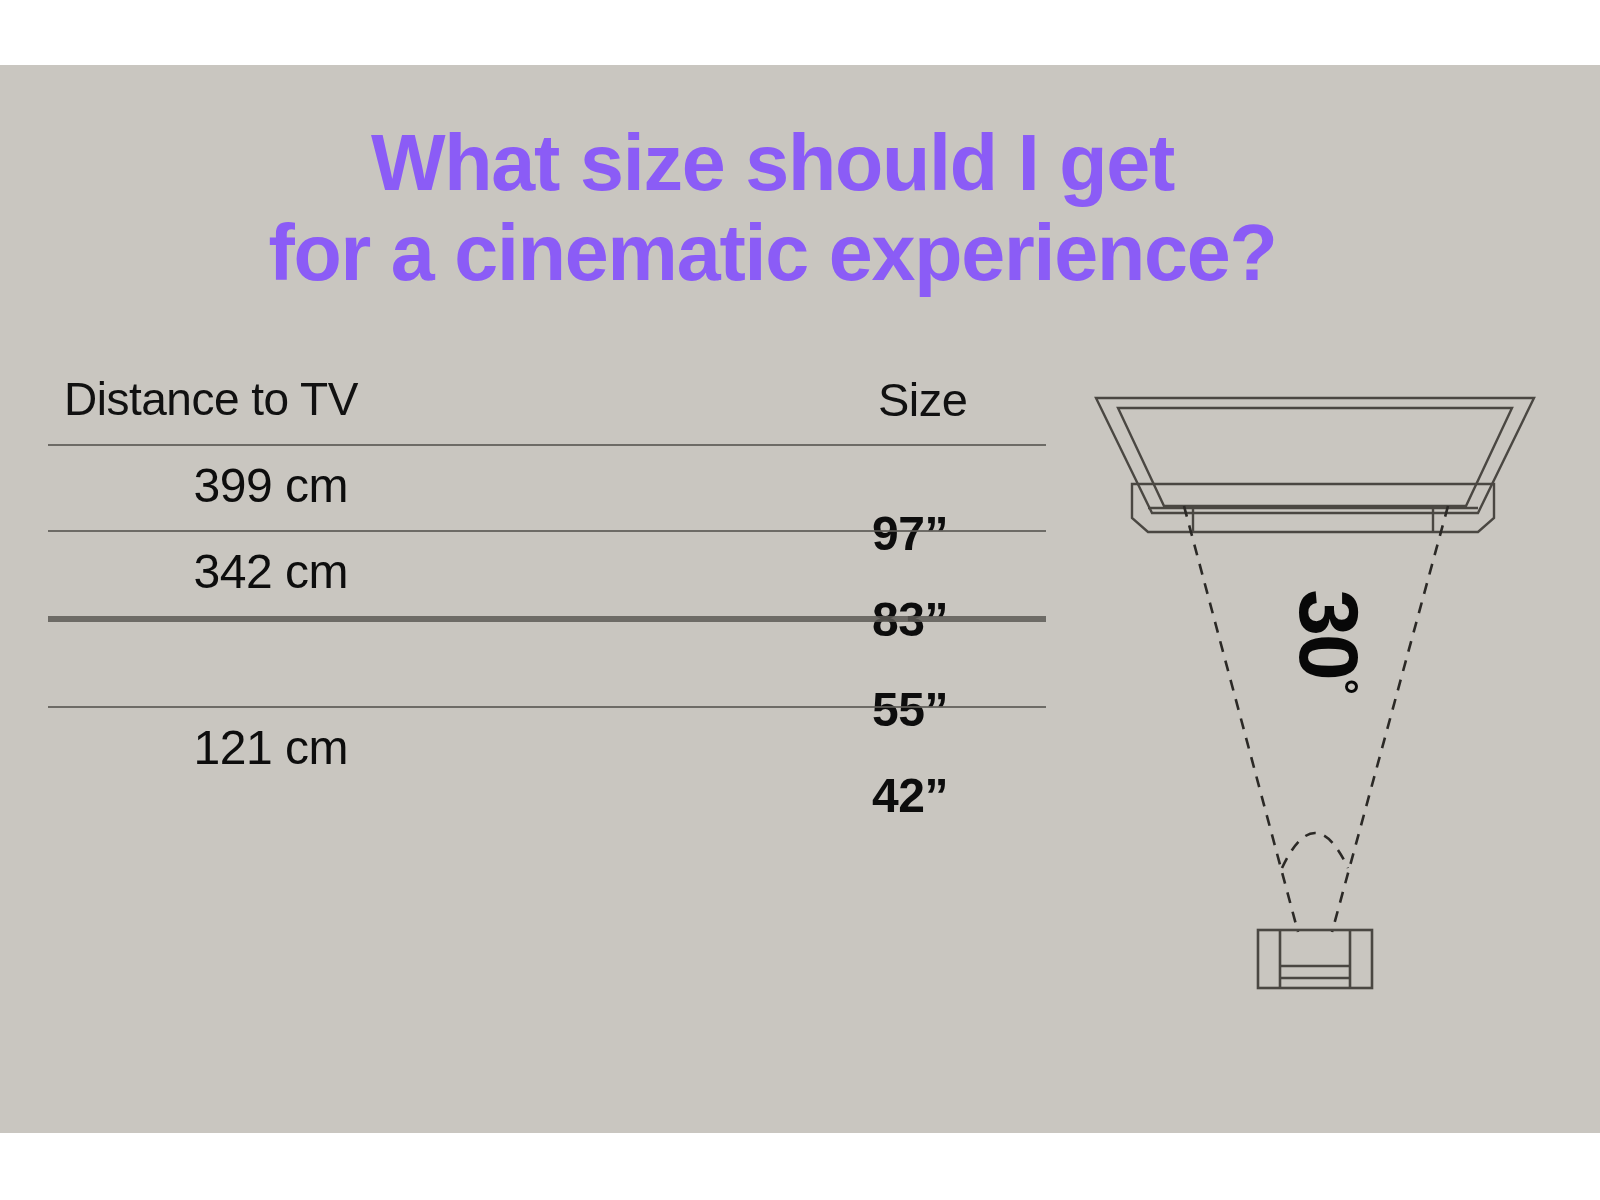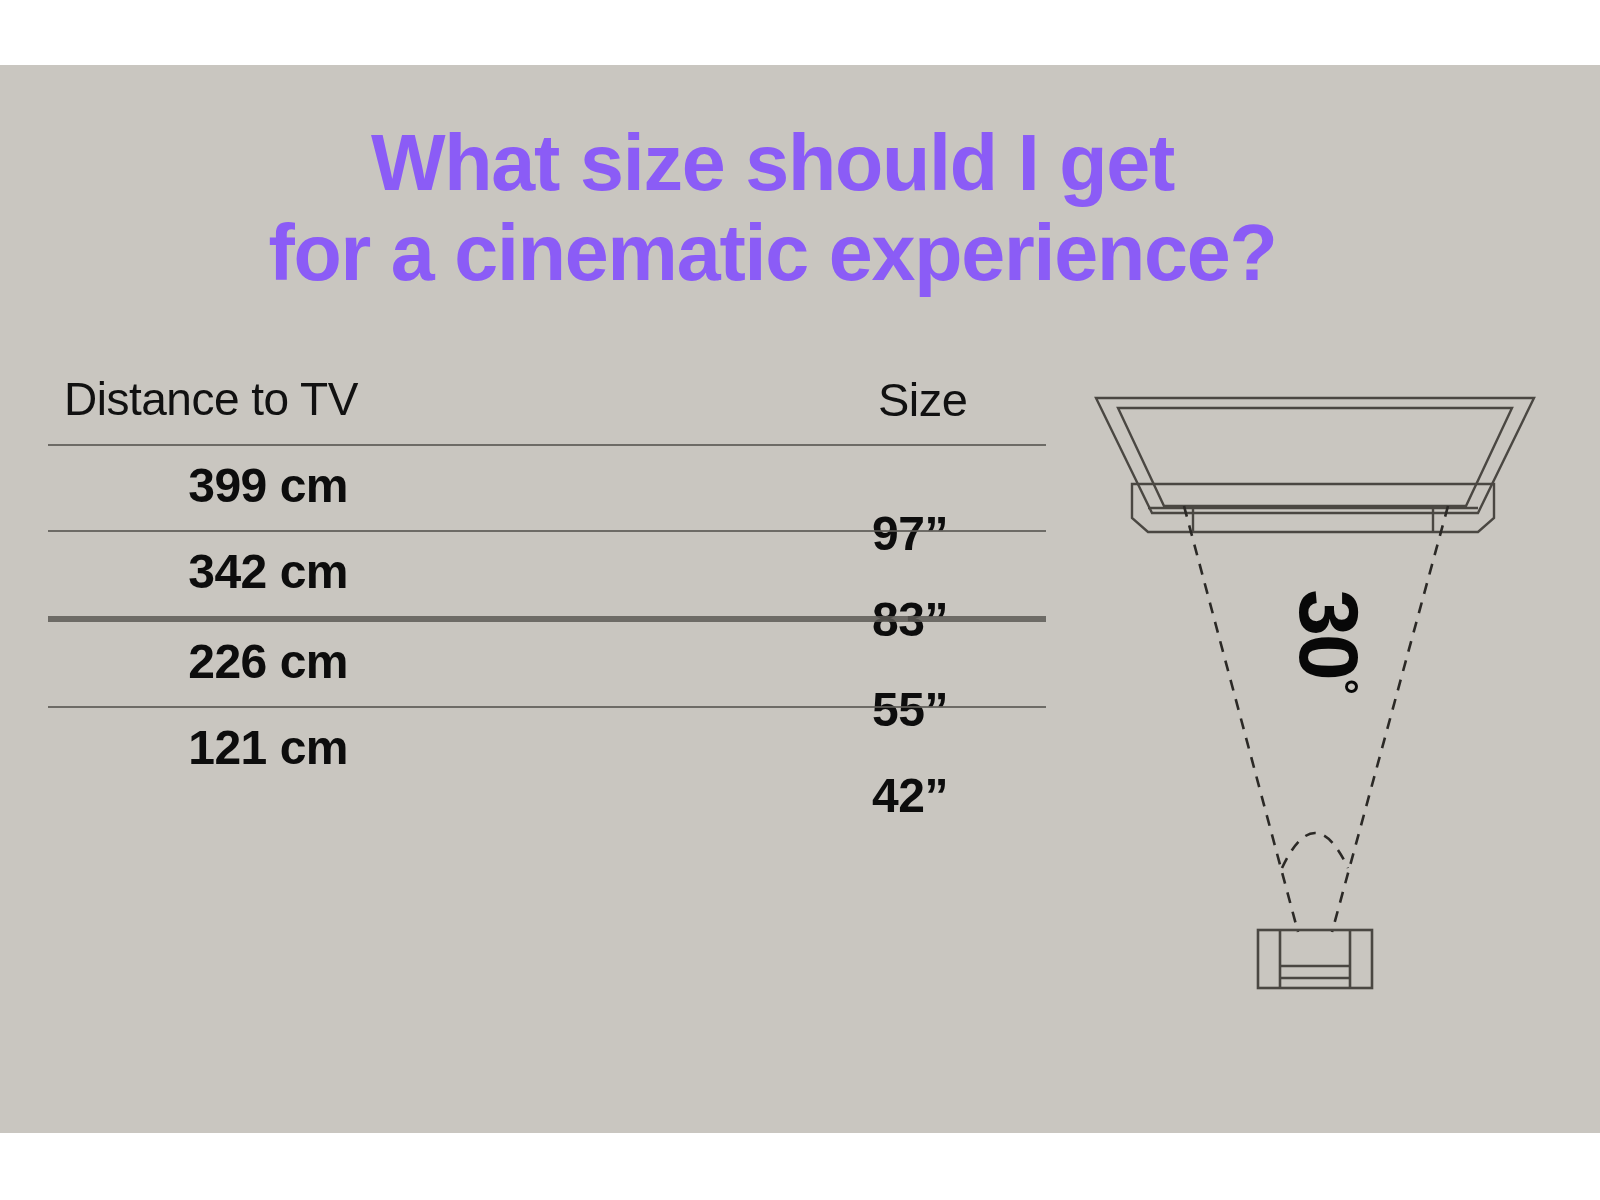--- a/index.html
+++ b/index.html
@@ -47,21 +47,21 @@
   .rule{
     height:2px;background:#5d5a56;width:998px;
     opacity:.85;
   }
   .row{
     position:relative;height:84px;
   }
   .cell-dist{
     position:absolute;left:0;top:12px;width:300px;
     text-align:right;
-    font-size:48px;font-weight:bold;color:#0d0d0d;
+    font-size:48px;font-weight:normal;color:#0d0d0d;
     letter-spacing:-0.5px;
   }
   .cell-size{
     position:absolute;left:600px;top:12px;width:300px;
     text-align:right;
     font-size:48px;font-weight:bold;color:#0d0d0d;
     letter-spacing:-0.5px;
     margin-top:48px;
   }
 
@@ -114,21 +114,20 @@
       <div class="cell-dist">342 cm</div>
       <div class="cell-size">83”</div>
     </div>
 
     <div class="rule"></div>
 
     <div class="rule"></div>
 
     <div class="rule"></div>
     <div class="row">
-      <div class="cell-dist">226 cm</div>
       <div class="cell-size">55”</div>
     </div>
 
     <div class="rule"></div>
     <div class="row">
       <div class="cell-dist">121 cm</div>
       <div class="cell-size">42”</div>
     </div>
 
   </div>

